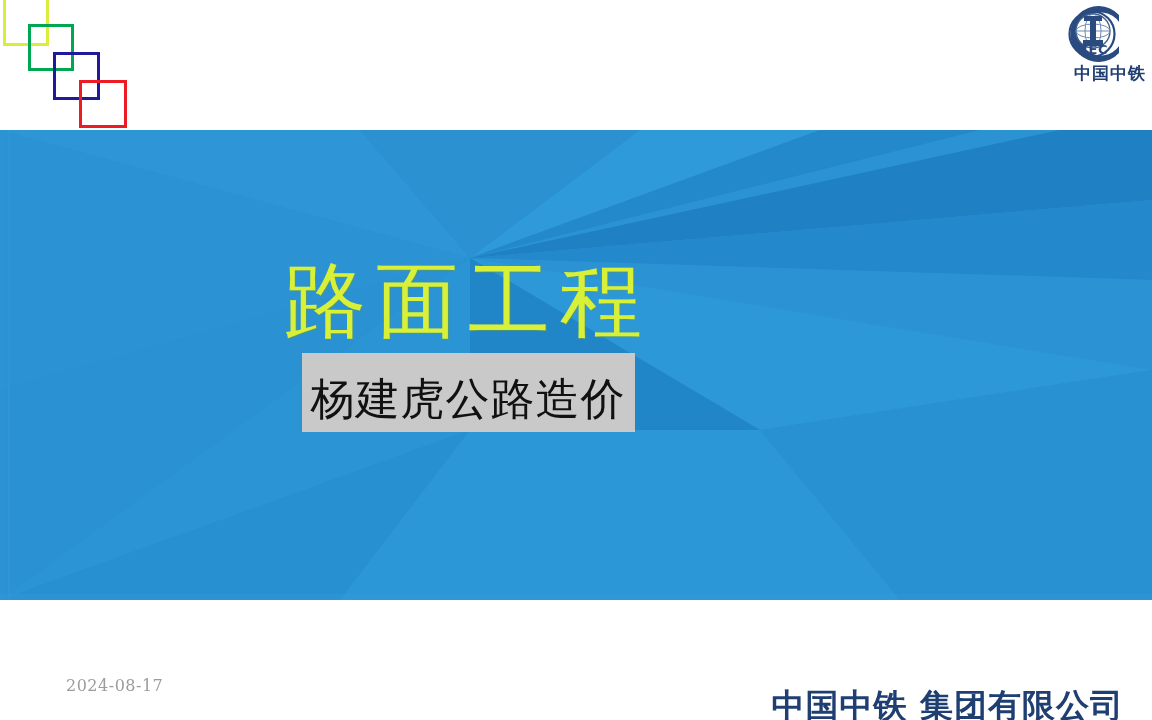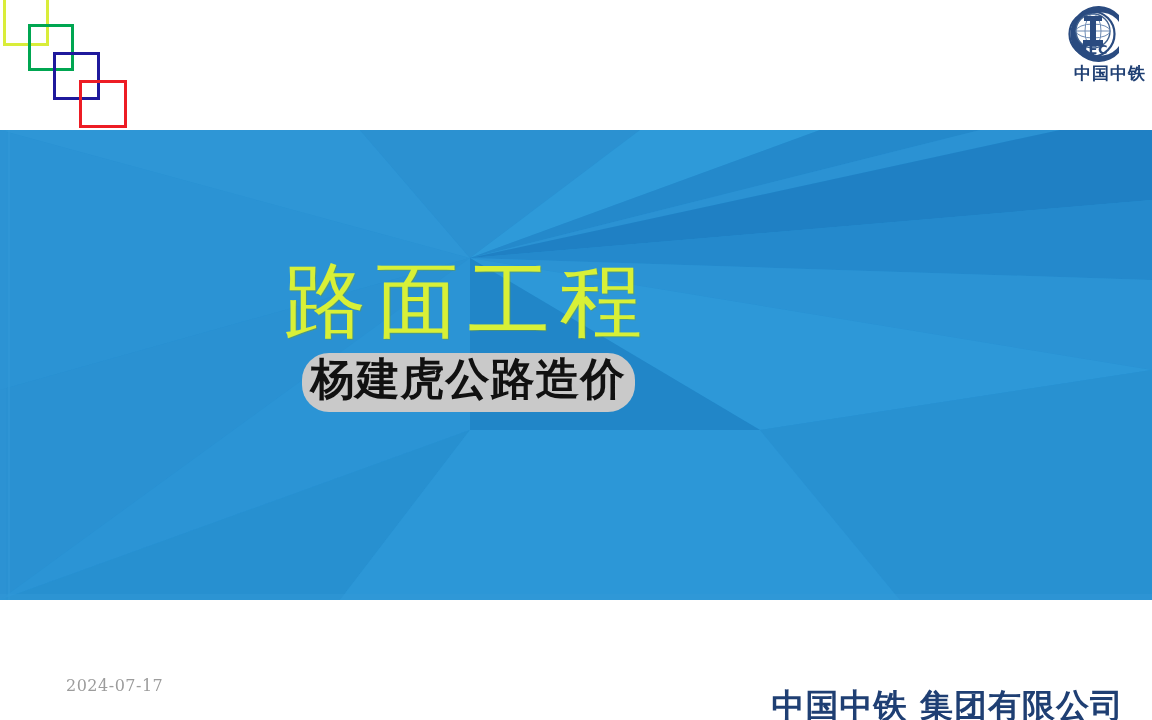--- a/index.html
+++ b/index.html
@@ -102,25 +102,24 @@
     display: block;
     text-align: center;
   }
   #subtitle {
     display: inline-block;
     background: #C9C9C9;
     color: #111111;
     font-family: "DejaVu Sans", "Liberation Sans", sans-serif;
     font-size: 44px;
     line-height: 1.2;
-    font-weight: 700;
+    font-weight: 400;
     letter-spacing: 1px;
-    padding: 0 9px 6px 9px;
-    white-space: nowrap;
-    border-radius: 27px;
+    padding: 20px 9px 6px 9px;
+    white-space: nowrap;
   }
 
   
   #footer-date {
     position: absolute;
     left: 66px;
     top: 676px;
     font-family: "DejaVu Serif", "Liberation Serif", serif;
     font-size: 16px;
     color: #9C9C9C;
@@ -202,16 +201,16 @@
     </svg>
   </div>
 
   <div id="title-group">
     <div id="main-title">路面工程</div>
     <div id="subtitle-wrap">
       <span id="subtitle">杨建虎公路造价</span>
     </div>
   </div>
 
-  <div id="footer-date">2024-07-17</div>
+  <div id="footer-date">2024-08-17</div>
   <div id="footer-company">中国中铁 集团有限公司</div>
 
 </div>
 
 </body></html>

